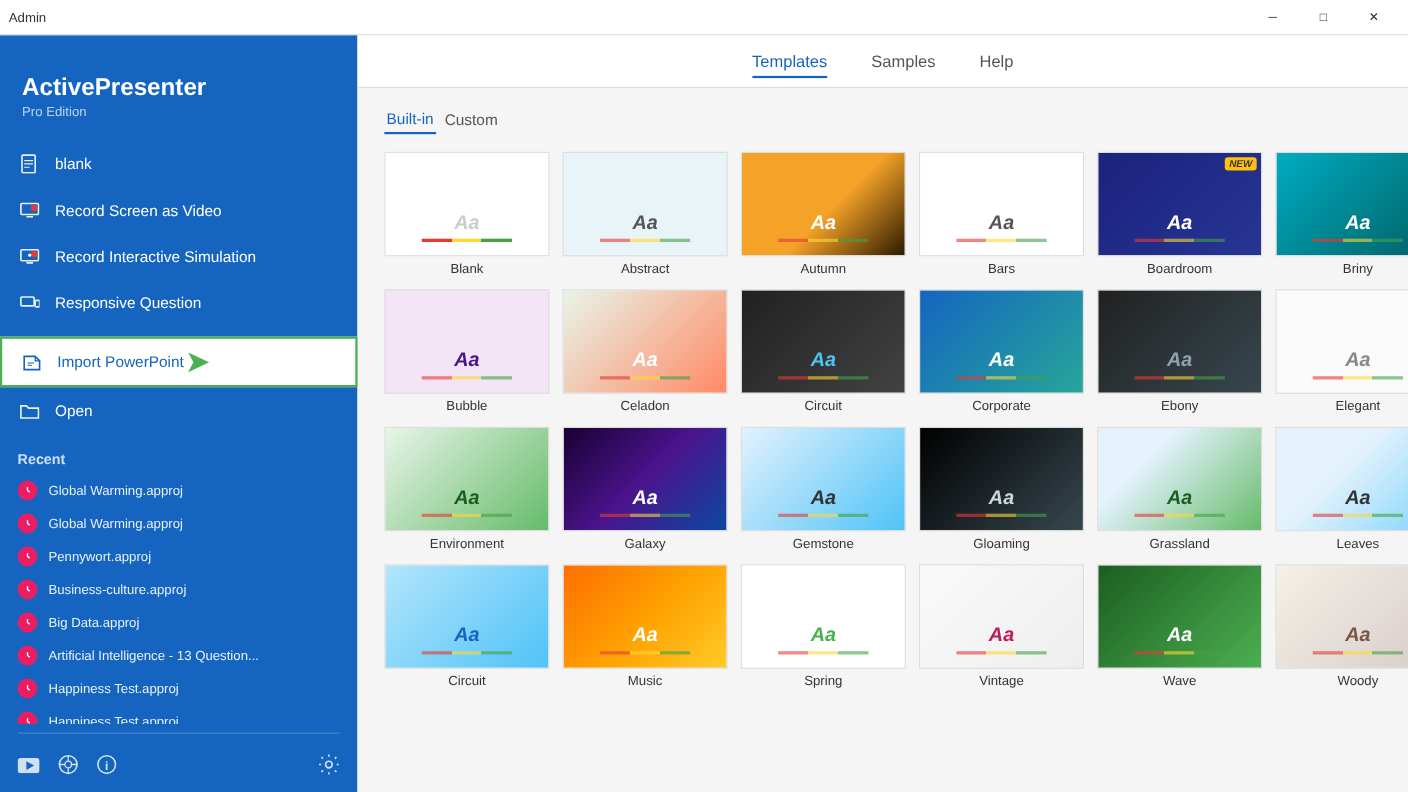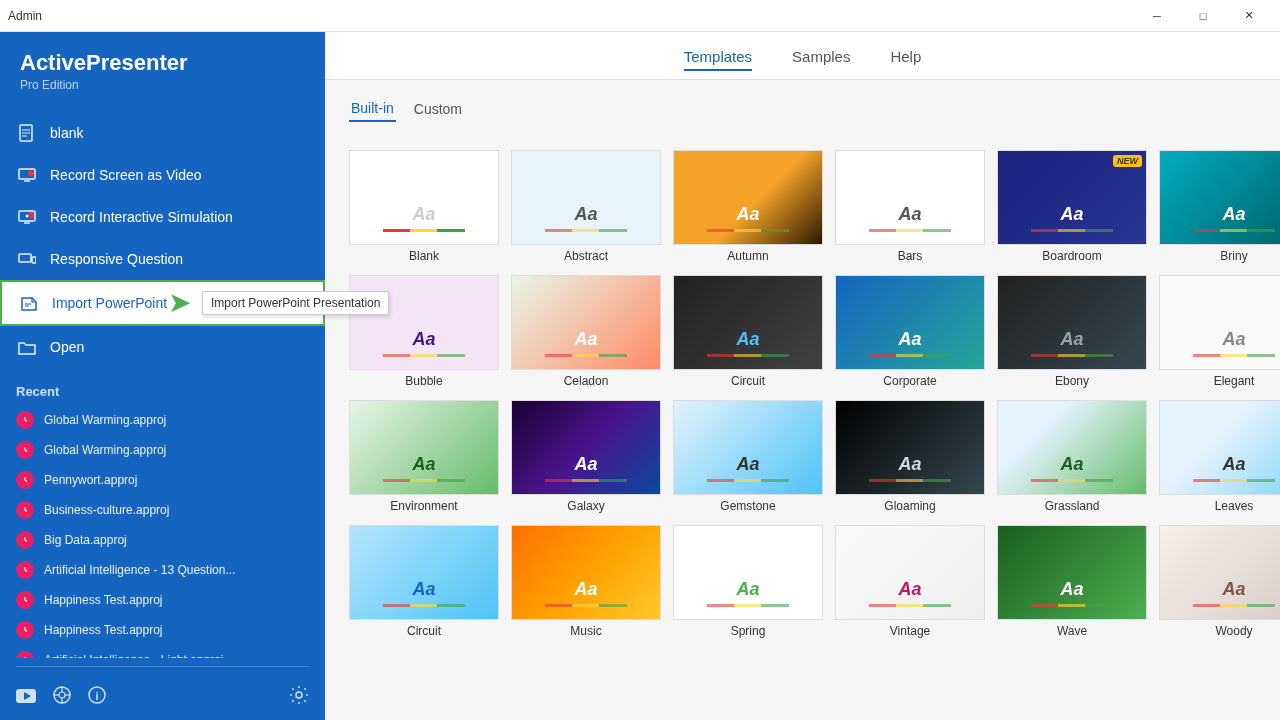--- a/index.html
+++ b/index.html
@@ -33,21 +33,21 @@
     }
 
     
     .sidebar {
       width: 325px;
       background: #1565c0;
       display: flex;
       flex-direction: column;
       flex-shrink: 0;
     }
-    .sidebar-header { padding: 18px 20px 4px; }
+    .sidebar-header { padding: 34px 20px 4px; }
     .sidebar-appname { font-size: 22px; font-weight: bold; color: #fff; }
     .sidebar-edition { font-size: 12px; color: rgba(255,255,255,0.7); margin-top: 2px; }
 
     .sidebar-nav { margin-top: 16px; }
     .sidebar-item {
       display: flex;
       align-items: center;
       padding: 10px 16px;
       color: #fff;
       cursor: pointer;
@@ -156,22 +156,22 @@
     .nav-tab.active { color: #1565c0; border-bottom: 2px solid #1565c0; }
 
     .content-body {
       flex: 1;
       overflow-y: auto;
       padding: 16px 24px;
     }
 
     .filter-row {
       display: flex;
-      gap: 16px;
-      margin-bottom: 28px;
+      gap: 6px;
+      margin-bottom: 16px;
     }
     .filter-btn {
       font-size: 14px;
       padding: 4px 2px;
       cursor: pointer;
       border: none;
       background: transparent;
       color: #555;
     }
     .filter-btn.active { color: #1565c0; border-bottom: 2px solid #1565c0; font-weight: 500; }
@@ -275,36 +275,33 @@
       <div class="sidebar-item">
         <div class="icon-box">
           <svg width="18" height="18" viewBox="0 0 18 18" fill="none">
             <rect x="1" y="4" width="12" height="8" rx="1" stroke="currentColor" stroke-width="1.5" fill="none"></rect>
             <rect x="14" y="7" width="4" height="6" rx="1" stroke="currentColor" stroke-width="1.5" fill="none"></rect>
           </svg>
         </div>
         <span>Responsive Question</span>
       </div>
 
-      <div class="sidebar-item active" style="position:relative;">
+      <div class="sidebar-item active" style="position:relative;margin-top:10px;">
         <div class="icon-box">
           <svg width="18" height="18" viewBox="0 0 18 18" fill="none">
             <path d="M2 4h10l4 4v8H2V4z" stroke="#1565c0" stroke-width="1.5" fill="none"></path>
             <path d="M12 4v4h4" stroke="#1565c0" stroke-width="1.2" fill="none"></path>
             <line x1="5" y1="10" x2="11" y2="10" stroke="#1565c0" stroke-width="1"></line>
             <line x1="5" y1="12" x2="9" y2="12" stroke="#1565c0" stroke-width="1"></line>
           </svg>
         </div>
         <span>Import PowerPoint</span>
 
         <span class="arrow-indicator">➤</span>
 
-        <div class="tooltip-box">
-          <span>Import PowerPoint Presentation</span>
-        </div>
       </div>
 
       <div class="sidebar-item">
         <div class="icon-box">
           <svg width="18" height="18" viewBox="0 0 18 18" fill="none">
             <path d="M1 5h5l2 2h9v9H1V5z" stroke="currentColor" stroke-width="1.5" fill="none"></path>
           </svg>
         </div>
         <span>Open</span>
       </div>

